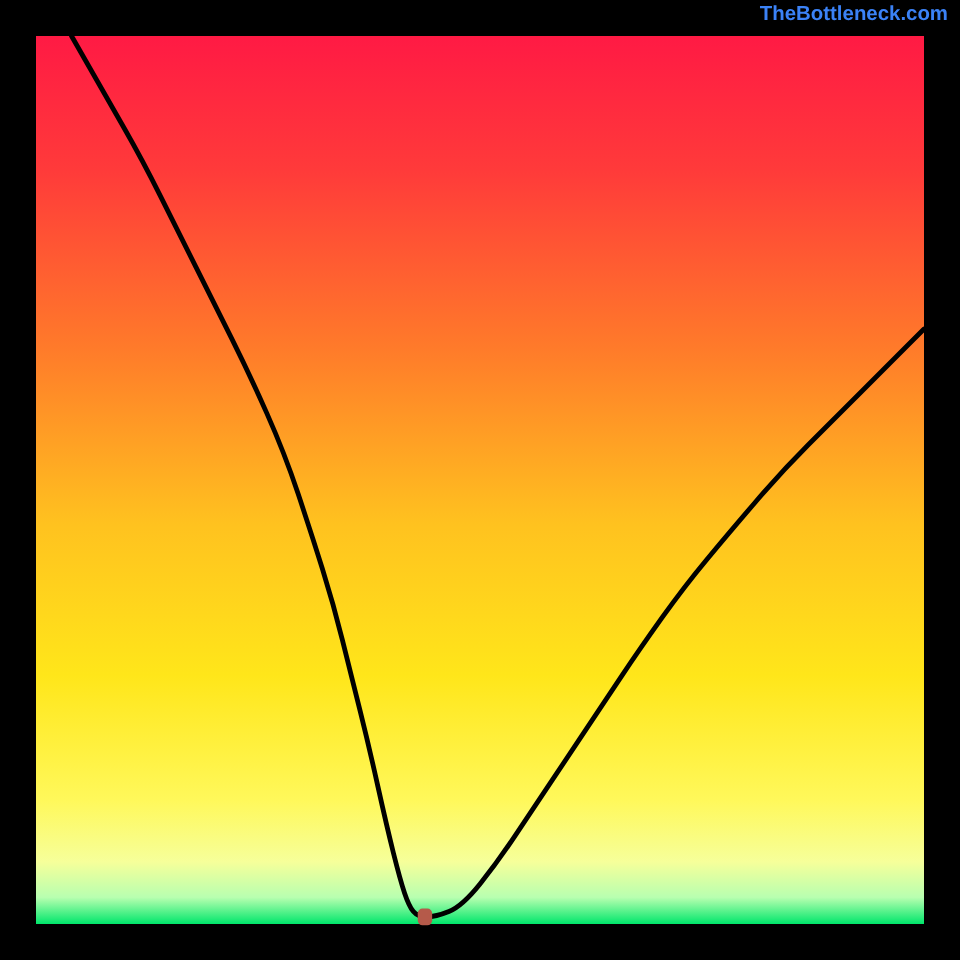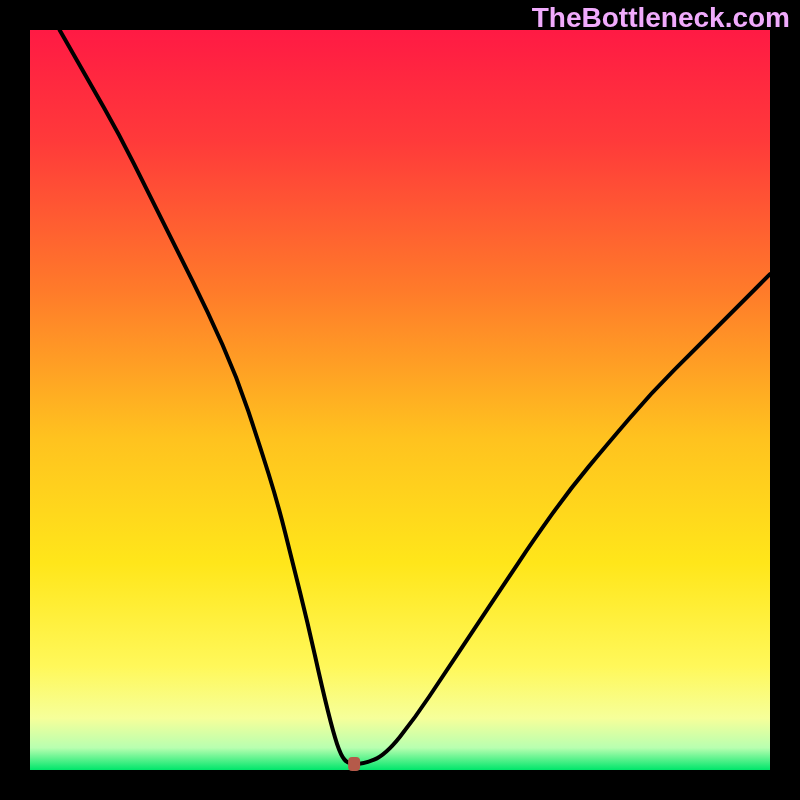--- a/index.html
+++ b/index.html
@@ -14,23 +14,23 @@
     position: relative;
     width: 800px;
     height: 800px;
     background: #000;
   }
   .watermark {
     position: absolute;
     top: 2px;
     right: 10px;
     font-family: Arial, Helvetica, sans-serif;
-    font-size: 28px;
+    font-size: 17px;
     font-weight: bold;
-    color: #f0abfc;
+    color: #3b82f6;
     letter-spacing: 0;
     z-index: 5;
   }
   svg.plot {
     position: absolute;
     left: 0;
     top: 0;
     width: 800px;
     height: 800px;
     display: block;

